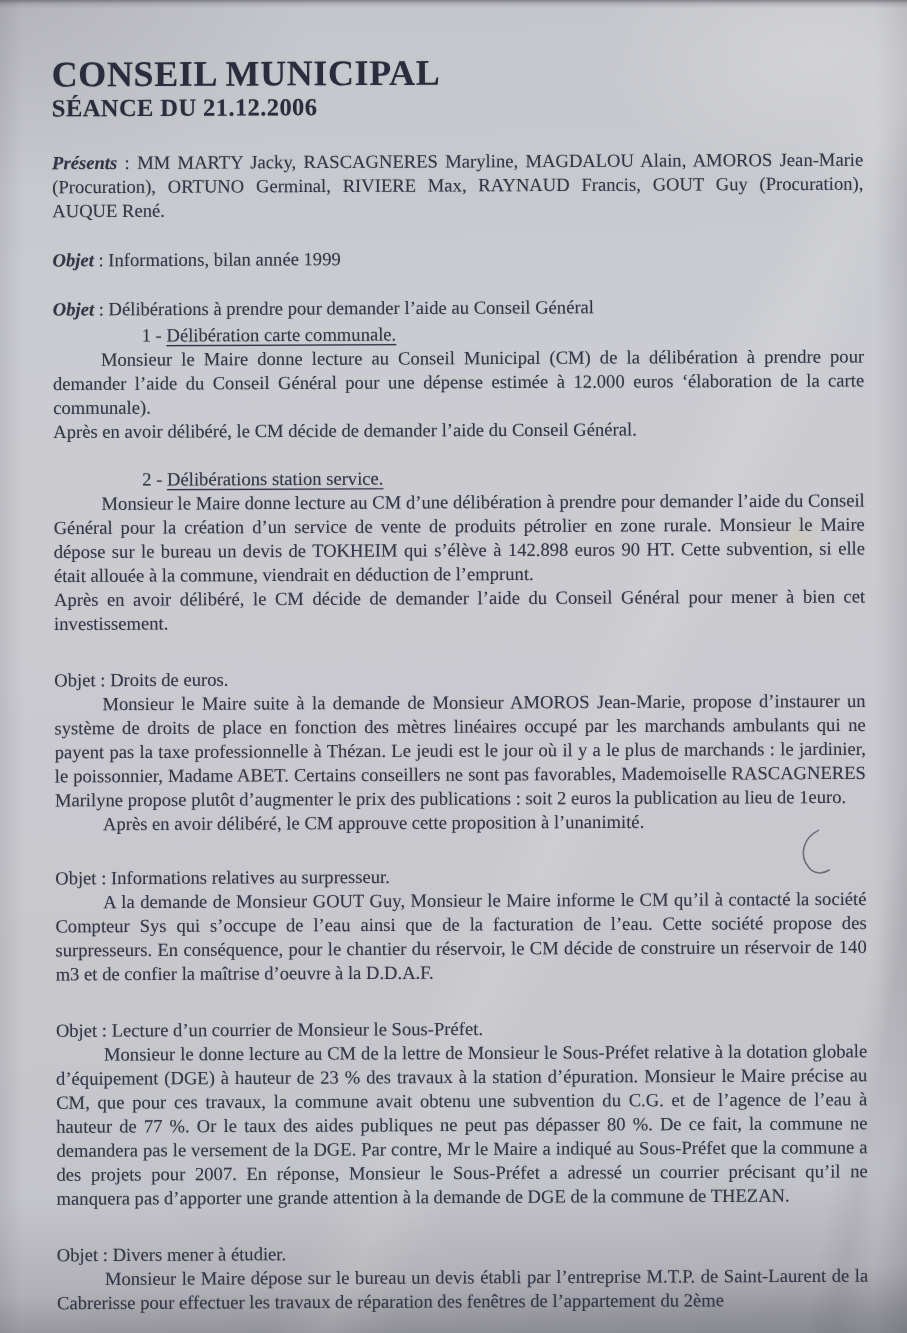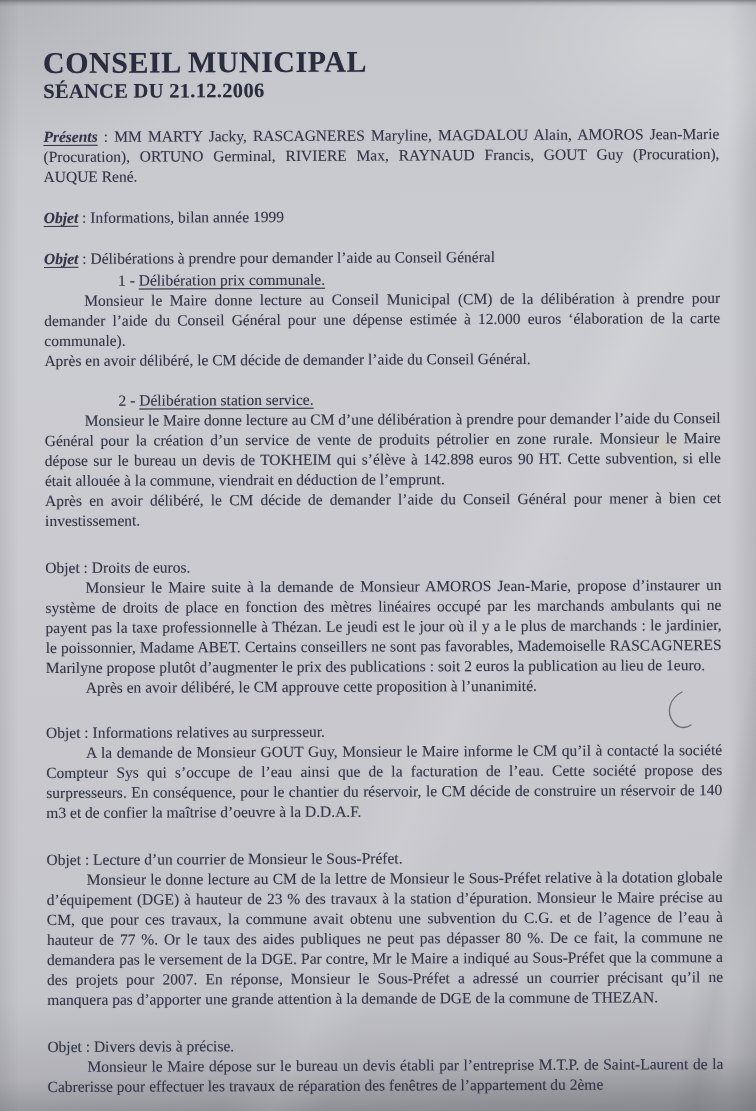--- a/index.html
+++ b/index.html
@@ -60,21 +60,20 @@
     margin: 0;
     font-size: 15.5px;
     line-height: 20px;
   }
   .justify { text-align: justify; }
   .indent { text-indent: 40px; }
   .presents { margin-top: 24px; }
   .u-label {
     font-weight: bold;
     font-style: italic;
-    text-decoration: underline;
     text-underline-offset: 3px;
   }
   .objet-line { margin-top: 0; }
   .sec-bilan { margin-top: 21px; }
   .sec-deliberations { margin-top: 21px; }
   .subhead { margin-left: 74px; margin-top: 2px; }
   .subhead .u-head { text-decoration: underline; text-underline-offset: 3px; }
   .subhead.second { margin-top: 20px; }
   .sec-droits { margin-top: 27px; }
   .sec-surpresseur { margin-top: 25px; }
@@ -99,25 +98,25 @@
 
     <p class="presents justify"><span class="u-label">Présents</span><span> : </span><span>MM MARTY Jacky, RASCAGNERES Maryline, MAGDALOU Alain, AMOROS Jean-Marie (Procuration), ORTUNO Germinal, RIVIERE Max, RAYNAUD Francis, GOUT Guy (Procuration), AUQUE René.</span></p>
 
     <section class="sec-bilan">
       <p class="objet-line"><span class="u-label">Objet</span><span> : </span><span>Informations, bilan année 1999</span></p>
     </section>
 
     <section class="sec-deliberations">
       <p class="objet-line"><span class="u-label">Objet</span><span> : </span><span>Délibérations à prendre pour demander l’aide au Conseil Général</span></p>
 
-      <p class="subhead"><span>1 - </span><span class="u-head">Délibération prix communale.</span></p>
+      <p class="subhead"><span>1 - </span><span class="u-head">Délibération carte communale.</span></p>
       <p class="justify indent">Monsieur le Maire donne lecture au Conseil Municipal (CM) de la délibération à prendre pour demander l’aide du Conseil Général pour une dépense estimée à 12.000 euros ‘élaboration de la carte communale).</p>
       <p class="justify">Après en avoir délibéré, le CM décide de demander l’aide du Conseil Général.</p>
 
-      <p class="subhead second"><span>2 - </span><span class="u-head">Délibération station service.</span></p>
+      <p class="subhead second"><span>2 - </span><span class="u-head">Délibérations station service.</span></p>
       <p class="justify indent">Monsieur le Maire donne lecture au CM d’une délibération à prendre pour demander l’aide du Conseil Général pour la création d’un service de vente de produits pétrolier en zone rurale. Monsieur le Maire dépose sur le bureau un devis de TOKHEIM qui s’élève à 142.898 euros 90 HT. Cette subvention, si elle était allouée à la commune, viendrait en déduction de l’emprunt.</p>
       <p class="justify">Après en avoir délibéré, le CM décide de demander l’aide du Conseil Général pour mener à bien cet investissement.</p>
     </section>
 
     <section class="sec-droits">
       <p class="objet-line"><span>Objet</span><span> : </span><span>Droits de euros.</span></p>
       <p class="justify indent">Monsieur le Maire suite à la  demande de Monsieur AMOROS Jean-Marie, propose d’instaurer un système de droits de place en fonction des mètres linéaires occupé par les marchands ambulants qui ne payent pas la taxe professionnelle à Thézan. Le jeudi est le jour où il y a le plus de marchands : le jardinier, le poissonnier, Madame ABET. Certains conseillers ne sont pas favorables, Mademoiselle RASCAGNERES Marilyne propose plutôt d’augmenter le prix des publications : soit 2 euros la publication au lieu de 1euro.</p>
       <p class="justify indent">Après en avoir délibéré, le CM approuve cette proposition à l’unanimité.</p>
     </section>
 
@@ -125,21 +124,21 @@
       <p class="objet-line"><span>Objet</span><span> : </span><span>Informations relatives au surpresseur.</span></p>
       <p class="justify indent">A la demande de Monsieur GOUT Guy, Monsieur le Maire informe le CM qu’il à contacté la société Compteur Sys qui s’occupe de l’eau ainsi que de la facturation de l’eau. Cette société propose des surpresseurs. En conséquence, pour le chantier du réservoir, le CM décide de construire un réservoir de 140 m3 et de confier la maîtrise d’oeuvre à la D.D.A.F.</p>
     </section>
 
     <section class="sec-prefet">
       <p class="objet-line"><span>Objet</span><span> : </span><span>Lecture d’un courrier de Monsieur le Sous-Préfet.</span></p>
       <p class="justify indent">Monsieur le donne lecture au CM de la lettre de Monsieur le Sous-Préfet relative à la dotation globale d’équipement (DGE) à hauteur de 23 % des travaux à la station d’épuration. Monsieur le Maire précise au CM, que pour ces travaux, la commune avait obtenu une subvention du C.G. et de l’agence de l’eau à hauteur de 77 %. Or le taux des aides publiques ne peut pas dépasser 80 %. De ce fait, la commune ne demandera pas le versement de la DGE. Par contre, Mr le Maire a indiqué au Sous-Préfet que la commune a des projets pour 2007. En réponse, Monsieur le Sous-Préfet a adressé un courrier précisant qu’il ne manquera pas d’apporter une grande attention à la demande de DGE de la commune de THEZAN.</p>
     </section>
 
     <section class="sec-divers">
-      <p class="objet-line"><span>Objet</span><span> : </span><span>Divers devis à précise.</span></p>
+      <p class="objet-line"><span>Objet</span><span> : </span><span>Divers mener à étudier.</span></p>
       <p class="justify indent">Monsieur le Maire dépose sur le bureau un devis établi par l’entreprise M.T.P. de Saint-Laurent de la Cabrerisse pour effectuer les travaux de réparation des fenêtres de l’appartement du 2ème</p>
     </section>
 
   </div>
 
   <svg class="hair-artifact" width="52" height="46" viewBox="0 0 52 46" aria-hidden="true">
     <path d="M30 2 C 18 8, 13 22, 22 33 C 26 38, 33 39, 39 35" fill="none" stroke="#3a3c48" stroke-width="1.3" stroke-linecap="round"></path>
   </svg>
 </div>
 

